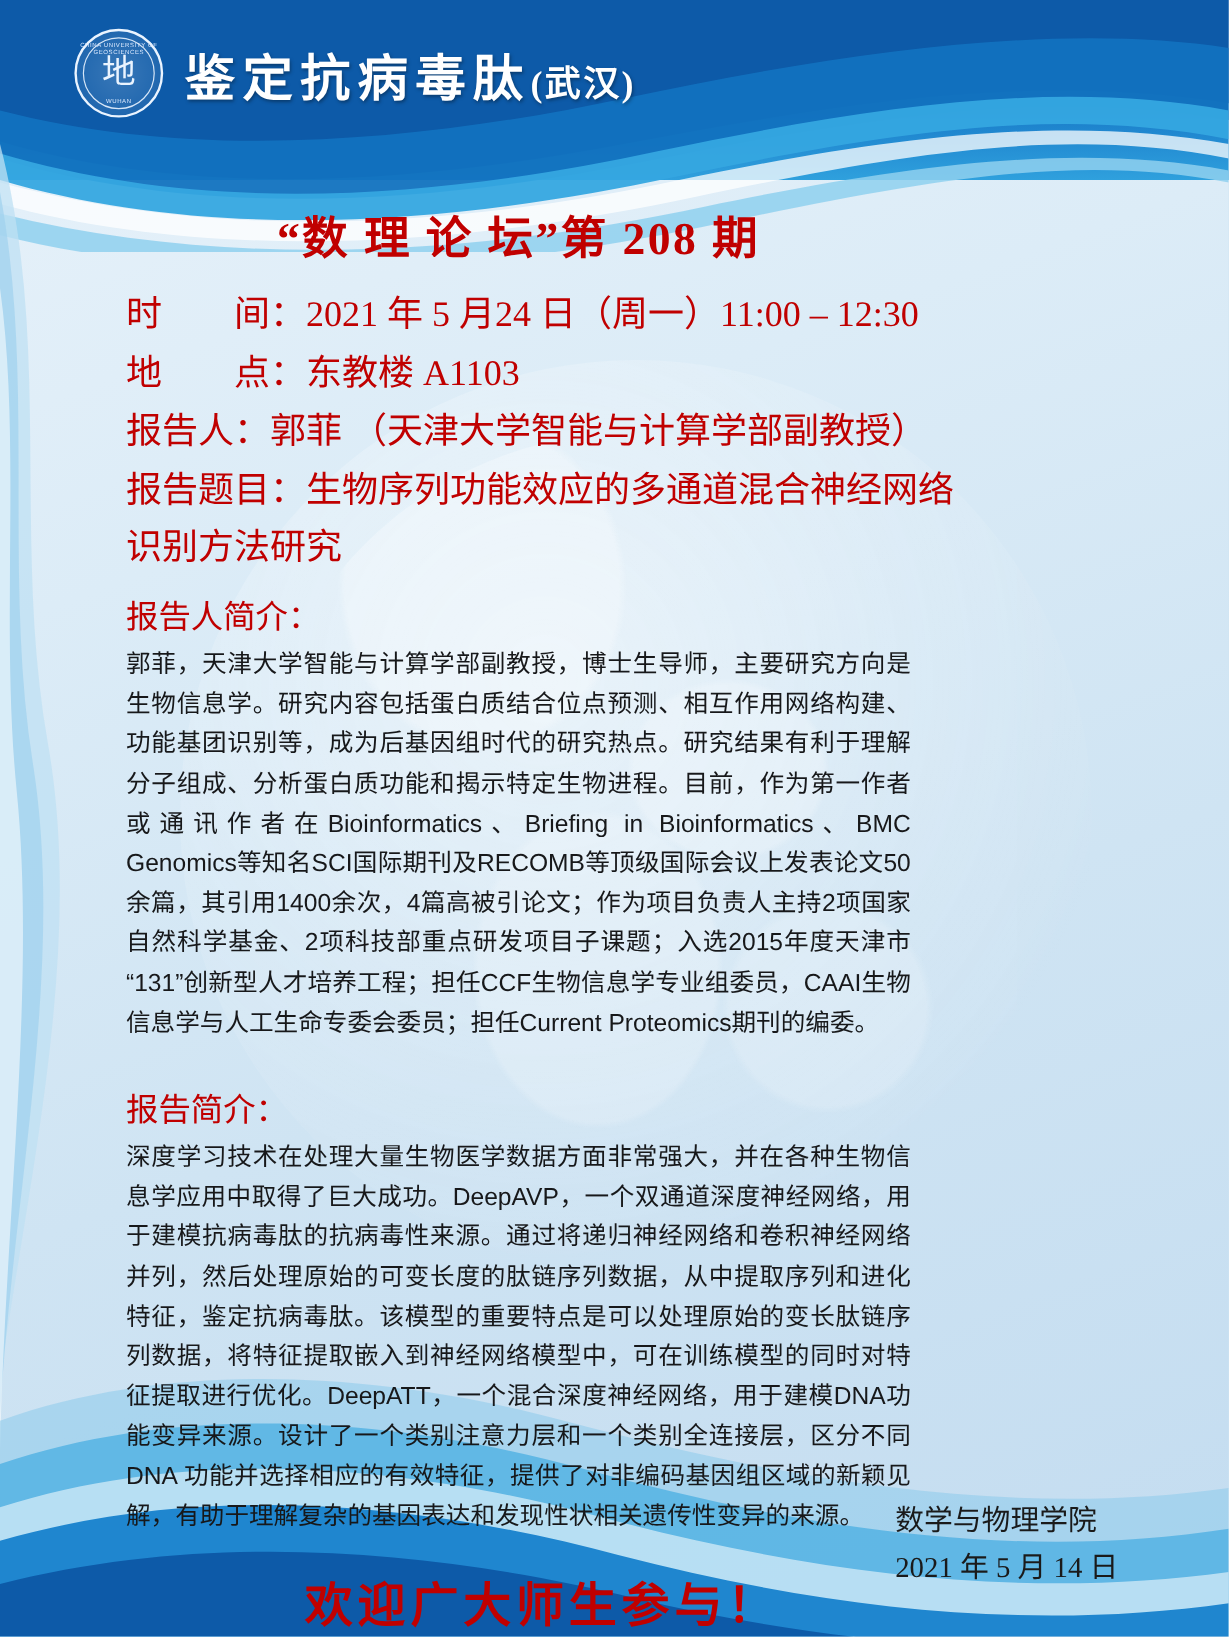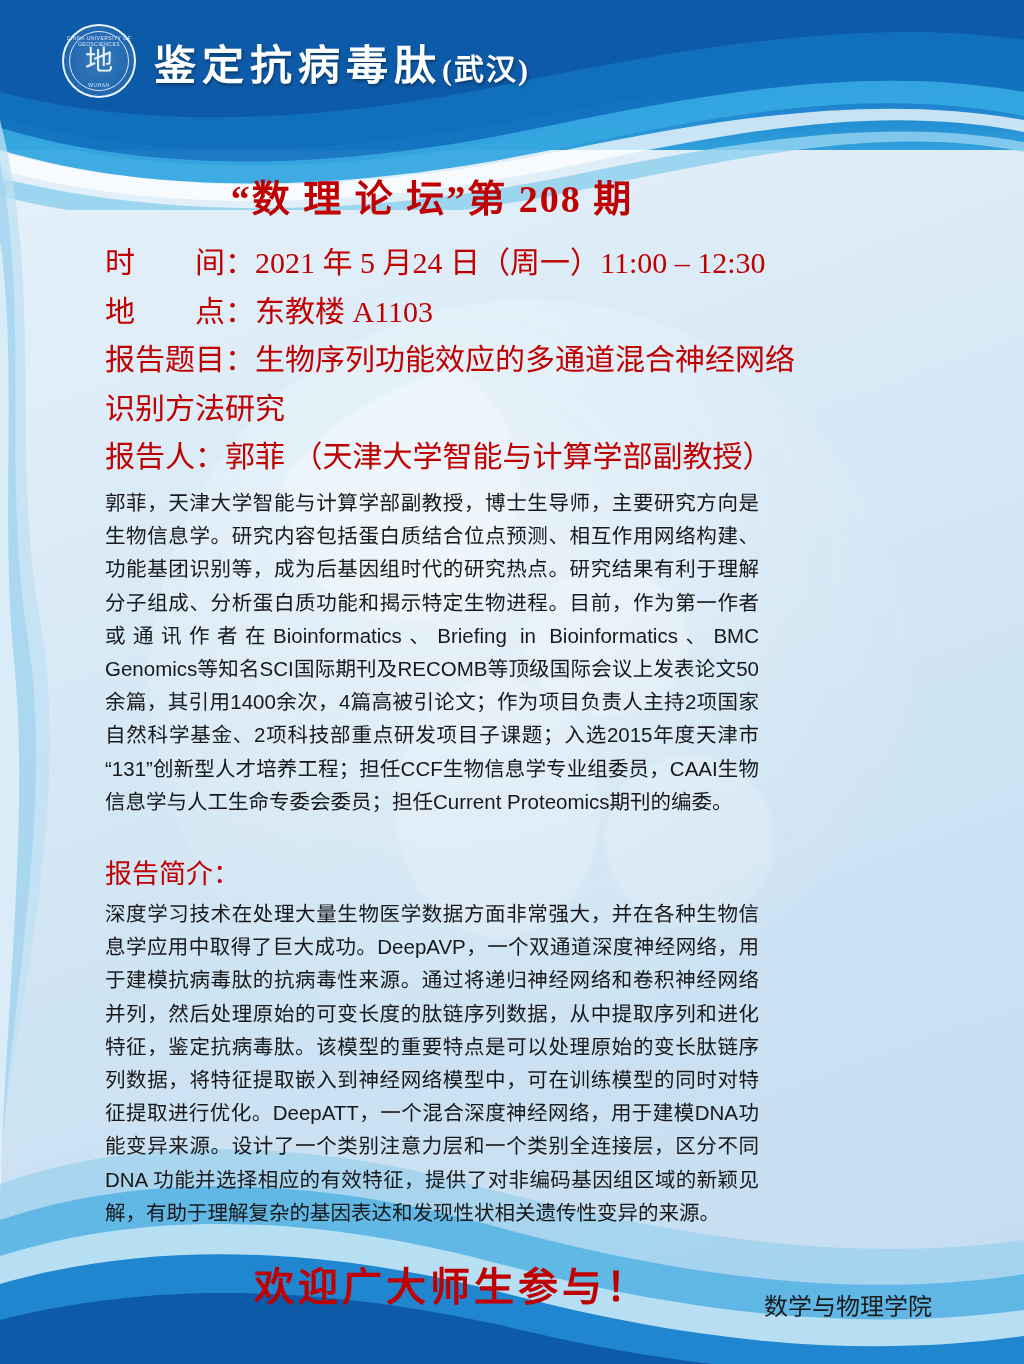--- a/index.html
+++ b/index.html
@@ -260,33 +260,35 @@
 
     <div class="title">“数 理 论 坛”第 208 期</div>
 
     <div class="meta">
       <div class="meta-row">
         <span class="lbl">时　　间：</span><span class="val">2021 年 5 月24 日（周一）11:00 – 12:30</span>
       </div>
       <div class="meta-row">
         <span class="lbl">地　　点：</span><span class="val">东教楼 A1103</span>
       </div>
+      <div class="meta-row">
+        <span class="lbl">报告人：</span><span class="val">郭菲 （天津大学智能与计算学部副教授）</span>
+      </div>
       <div class="meta-row topic">
         <span class="lbl">报告题目：</span><span class="val">生物序列功能效应的多通道混合神经网络识别方法研究</span>
       </div>
-      <div class="meta-row">
-        <span class="lbl">报告人：</span><span class="val">郭菲 （天津大学智能与计算学部副教授）</span>
-      </div>
     </div>
 
+    <div class="section-head">报告人简介：</div>
     <div class="body-text">郭菲，天津大学智能与计算学部副教授，博士生导师，主要研究方向是生物信息学。研究内容包括蛋白质结合位点预测、相互作用网络构建、功能基团识别等，成为后基因组时代的研究热点。研究结果有利于理解分子组成、分析蛋白质功能和揭示特定生物进程。目前，作为第一作者或通讯作者在Bioinformatics、Briefing in Bioinformatics、BMC Genomics等知名SCI国际期刊及RECOMB等顶级国际会议上发表论文50余篇，其引用1400余次，4篇高被引论文；作为项目负责人主持2项国家自然科学基金、2项科技部重点研发项目子课题；入选2015年度天津市“131”创新型人才培养工程；担任CCF生物信息学专业组委员，CAAI生物信息学与人工生命专委会委员；担任Current Proteomics期刊的编委。</div>
 
     <div class="section-head second">报告简介：</div>
     <div class="body-text">深度学习技术在处理大量生物医学数据方面非常强大，并在各种生物信息学应用中取得了巨大成功。DeepAVP，一个双通道深度神经网络，用于建模抗病毒肽的抗病毒性来源。通过将递归神经网络和卷积神经网络并列，然后处理原始的可变长度的肽链序列数据，从中提取序列和进化特征，鉴定抗病毒肽。该模型的重要特点是可以处理原始的变长肽链序列数据，将特征提取嵌入到神经网络模型中，可在训练模型的同时对特征提取进行优化。DeepATT，一个混合深度神经网络，用于建模DNA功能变异来源。设计了一个类别注意力层和一个类别全连接层，区分不同 DNA 功能并选择相应的有效特征，提供了对非编码基因组区域的新颖见解，有助于理解复杂的基因表达和发现性状相关遗传性变异的来源。</div>
 
     <div class="welcome">欢迎广大师生参与！</div>
   </div>
 
   <div class="signature">
     <div>数学与物理学院</div>
+    <div>2021 年 5 月 14 日</div>
   </div>
 
 </div>
 
 </body></html>

